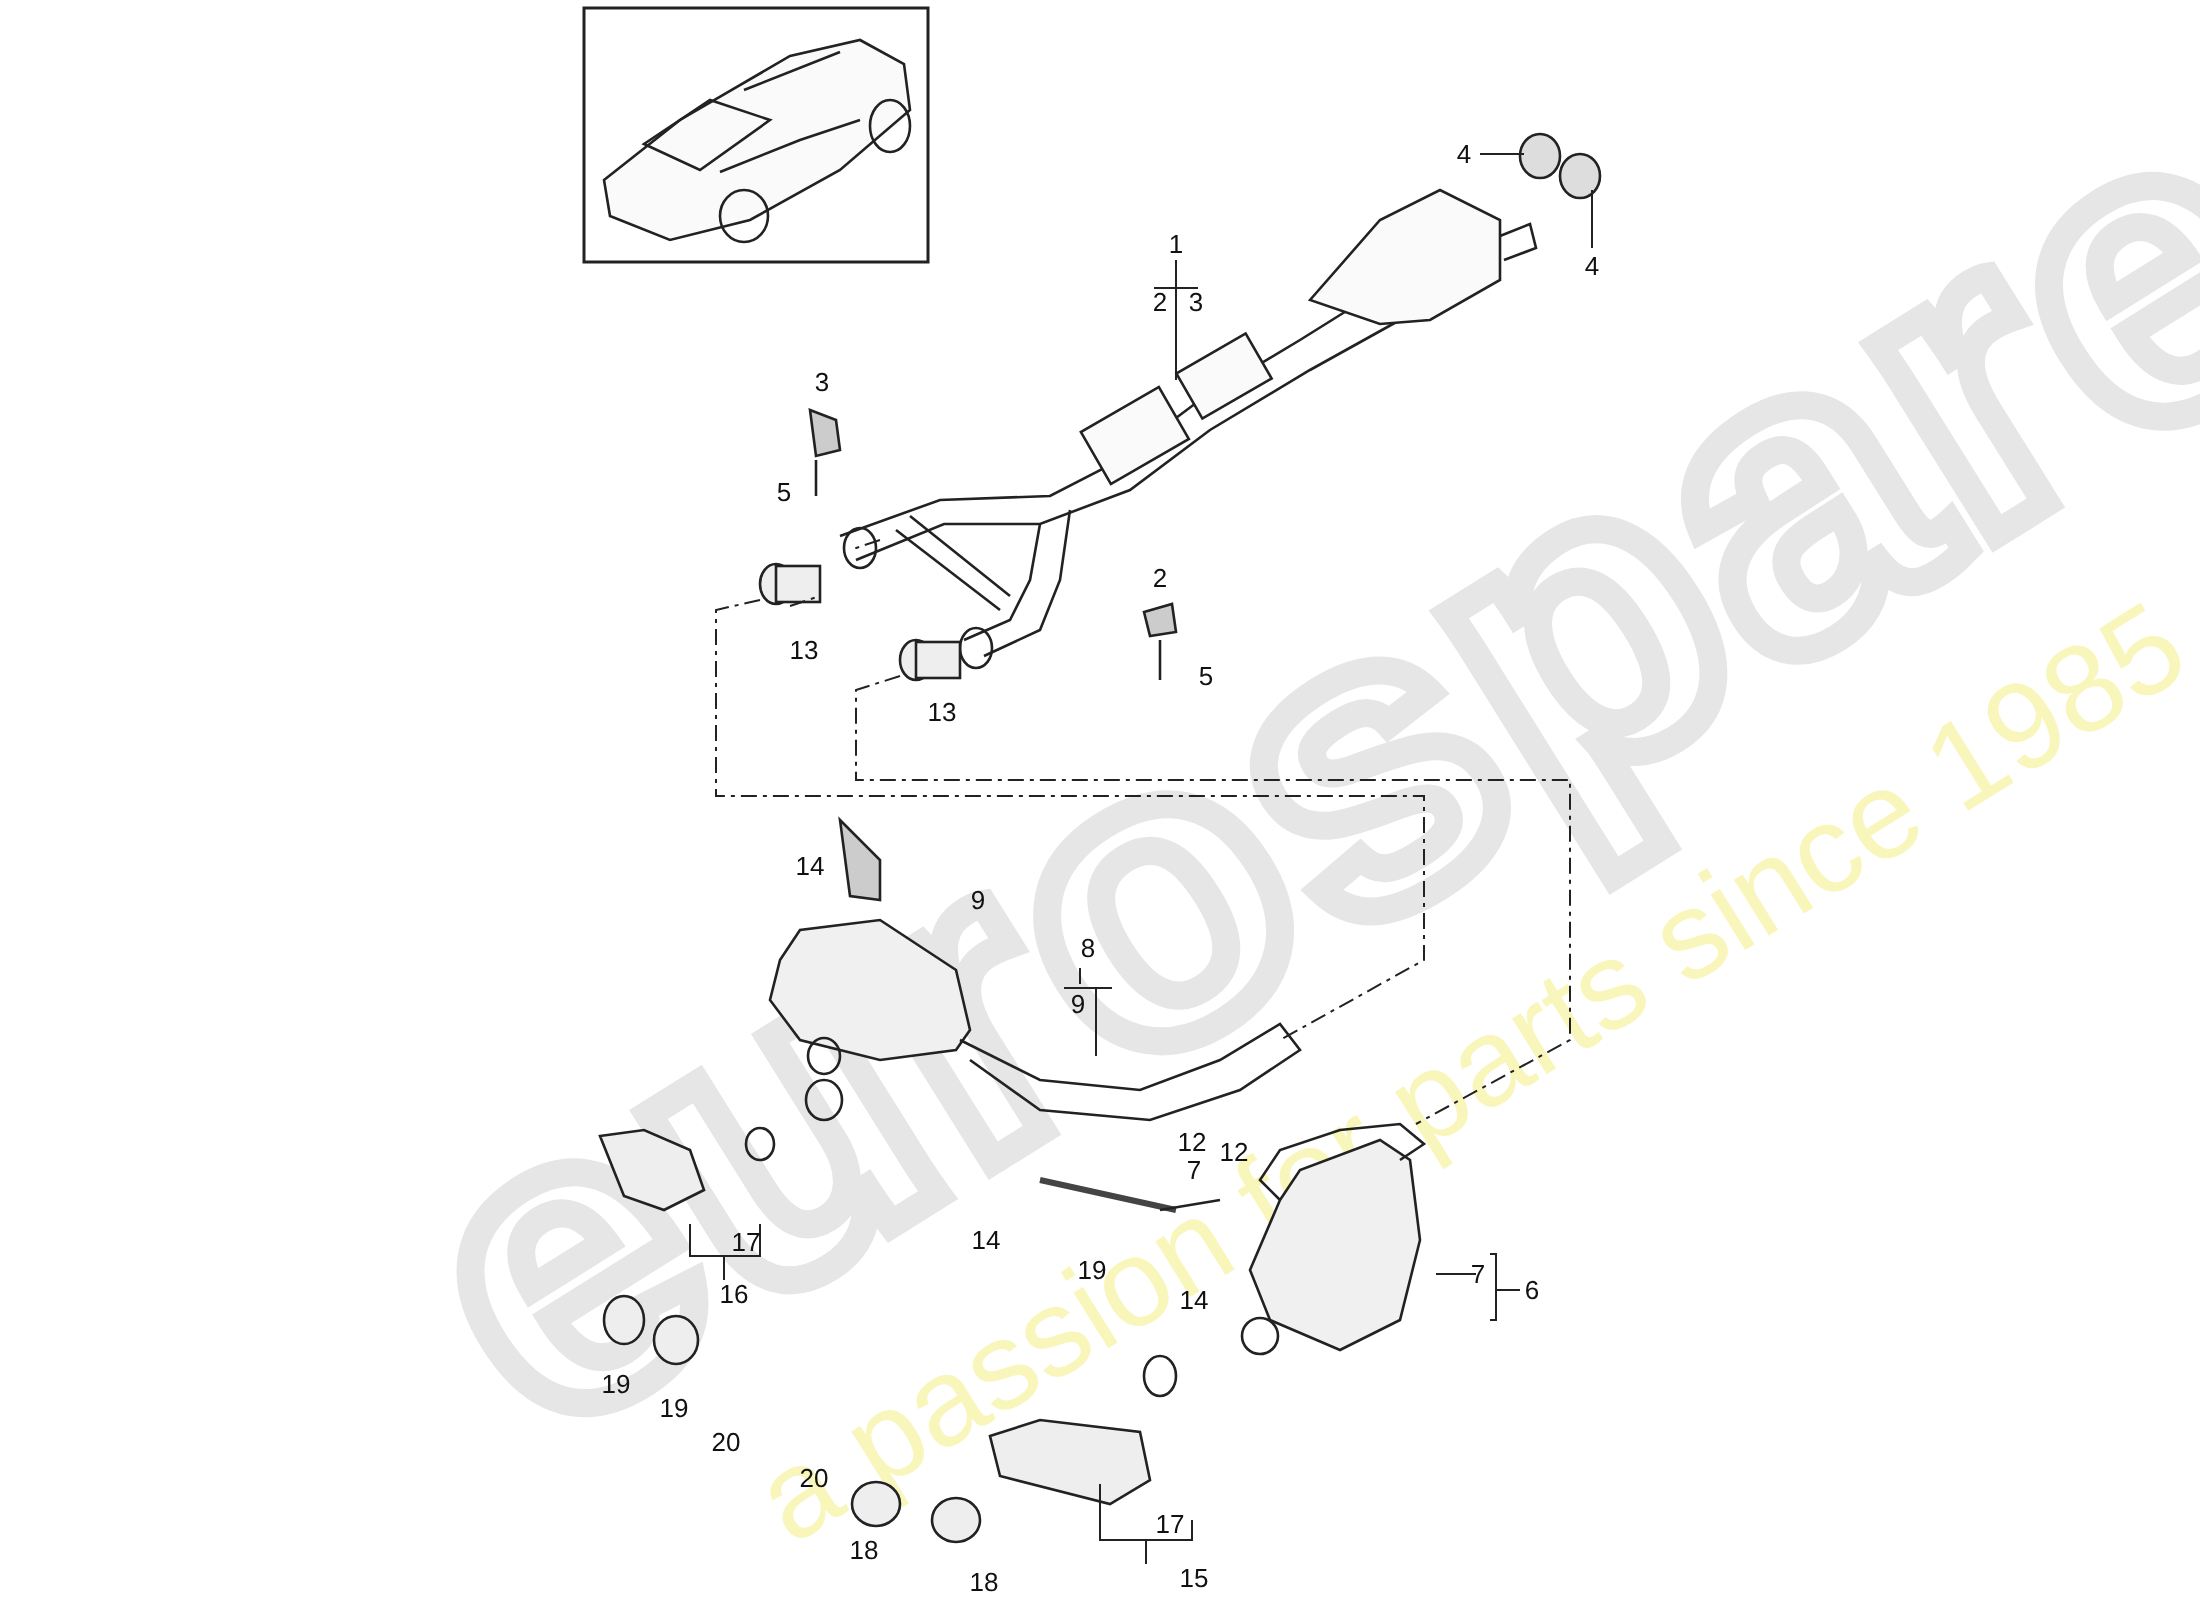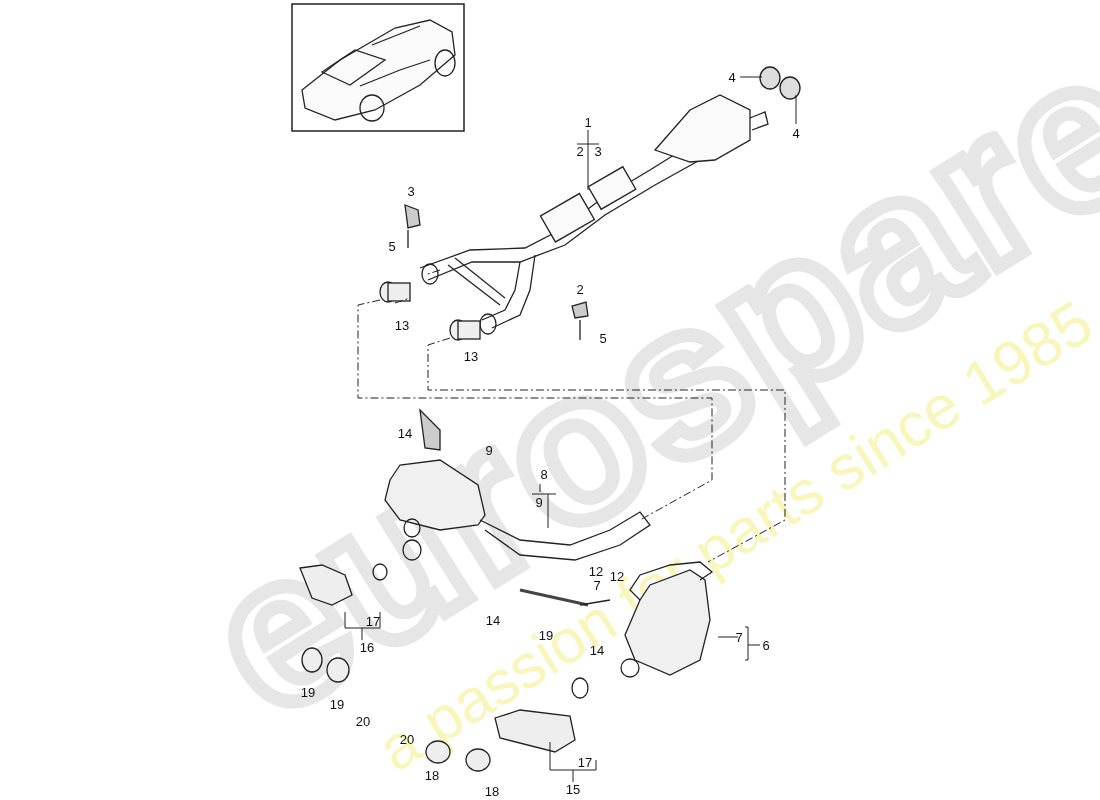--- a/index.html
+++ b/index.html
@@ -129,14 +129,14 @@
   <div class="callout" style="left:766px;top:645px">6</div>
   <div class="callout" style="left:373px;top:621px">17</div>
   <div class="callout" style="left:367px;top:647px">16</div>
   <div class="callout" style="left:308px;top:692px">19</div>
   <div class="callout" style="left:337px;top:704px">19</div>
   <div class="callout" style="left:363px;top:721px">20</div>
   <div class="callout" style="left:407px;top:739px">20</div>
   <div class="callout" style="left:432px;top:775px">18</div>
   <div class="callout" style="left:492px;top:791px">18</div>
   <div class="callout" style="left:585px;top:762px">17</div>
-  <div class="callout" style="left:573px;top:789px">15</div>
+  <div class="callout" style="left:597px;top:789px">15</div>
 </div>
 
 </body></html>

